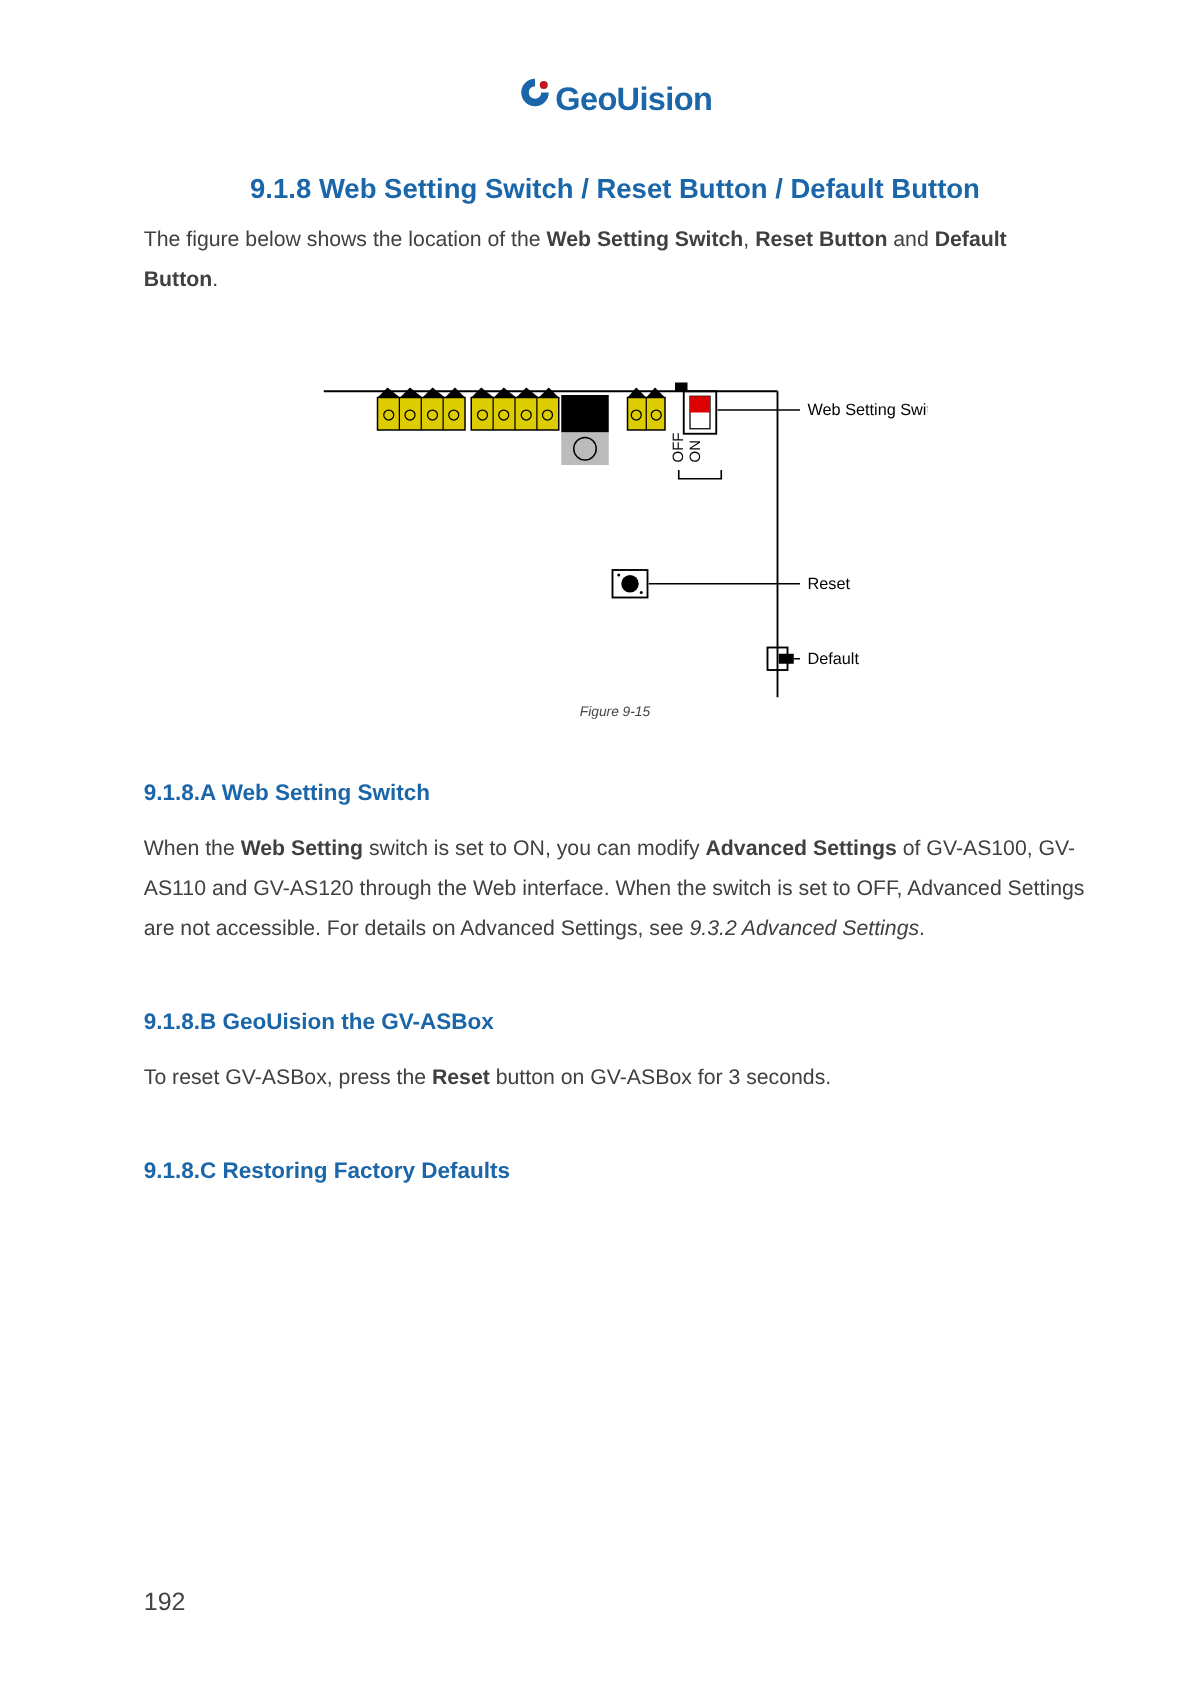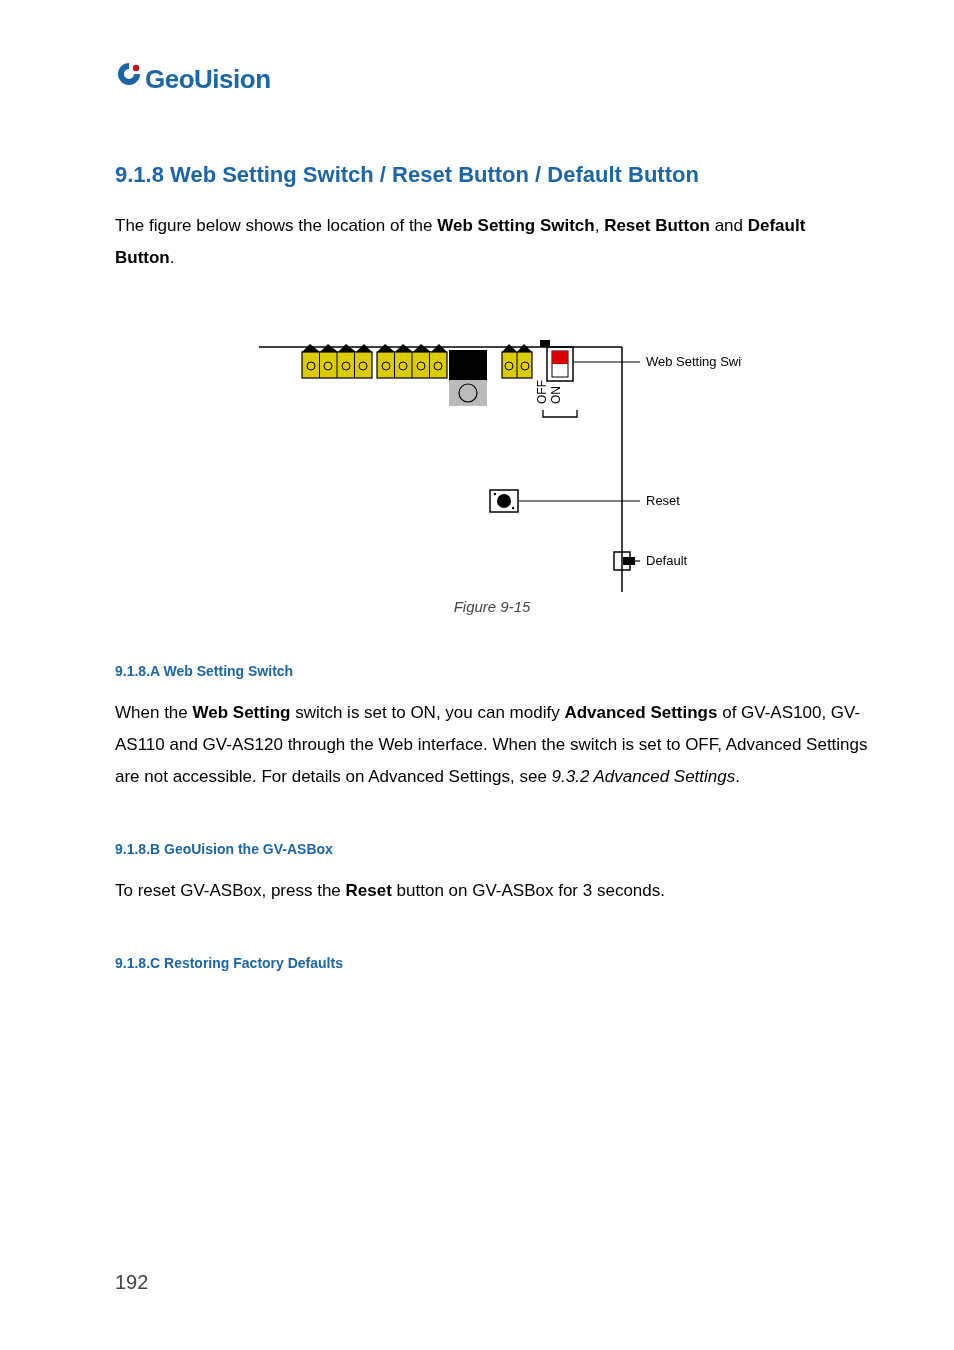--- a/index.html
+++ b/index.html
@@ -12,66 +12,68 @@
     color: #000;
   }
   .page {
     padding: 60px 85px 60px 115px;
     position: relative;
     height: 100%;
   }
   .logo {
     display: flex;
     align-items: baseline;
-    margin-bottom: 67px;
+    margin-bottom: 43px;
+    justify-content: center;
   }
   .logo-icon {
     width: 28px;
     height: 28px;
     position: relative;
     margin-right: 2px;
   }
   .logo-text {
     font-weight: bold;
     font-size: 26px;
     color: #1a66a8;
     letter-spacing: -0.5px;
   }
   .heading {
     font-size: 22px;
     font-weight: bold;
     color: #1a66a8;
-    margin-bottom: 22px;
+    margin-bottom: 12px;
+    text-align: center;
   }
   .body-text {
     font-size: 17px;
     line-height: 32px;
-    color: #000000;
+    color: #404040;
   }
   .bold-ish { font-weight: bold; }
   .figure-wrap {
     width: 100%;
     display: flex;
     justify-content: center;
     margin-top: 28px;
     margin-bottom: 6px;
   }
   .figure-svg {
     width: 500px;
     height: 270px;
   }
   .fig-caption {
     text-align: center;
-    font-size: 15px;
+    font-size: 11px;
     font-style: italic;
     color: #444;
     margin-bottom: 48px;
   }
   .subheading {
-    font-size: 14px;
+    font-size: 18px;
     font-weight: bold;
     color: #1a66a8;
     margin-bottom: 18px;
   }
   .ref { font-style: italic; }
   .section { margin-bottom: 48px; }
   .page-num {
     position: absolute;
     bottom: 56px;
     left: 115px;

